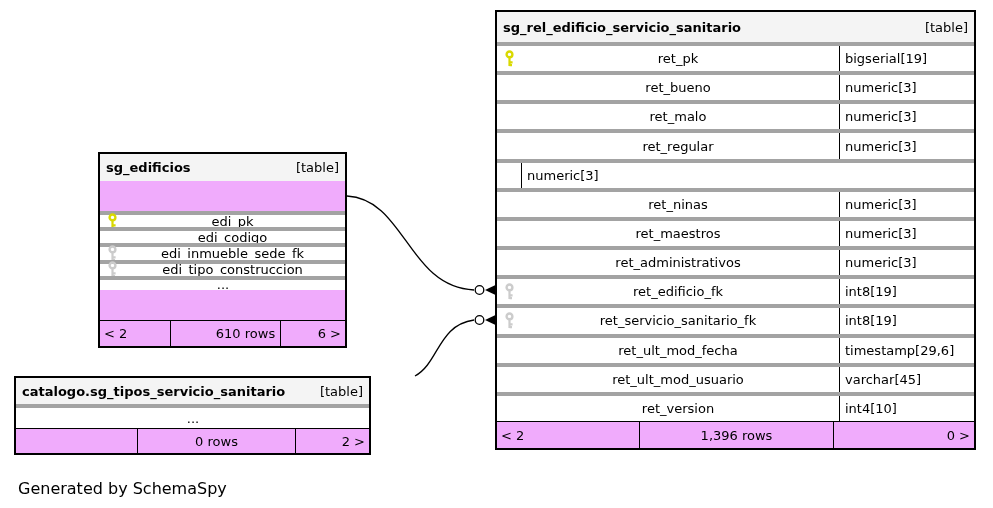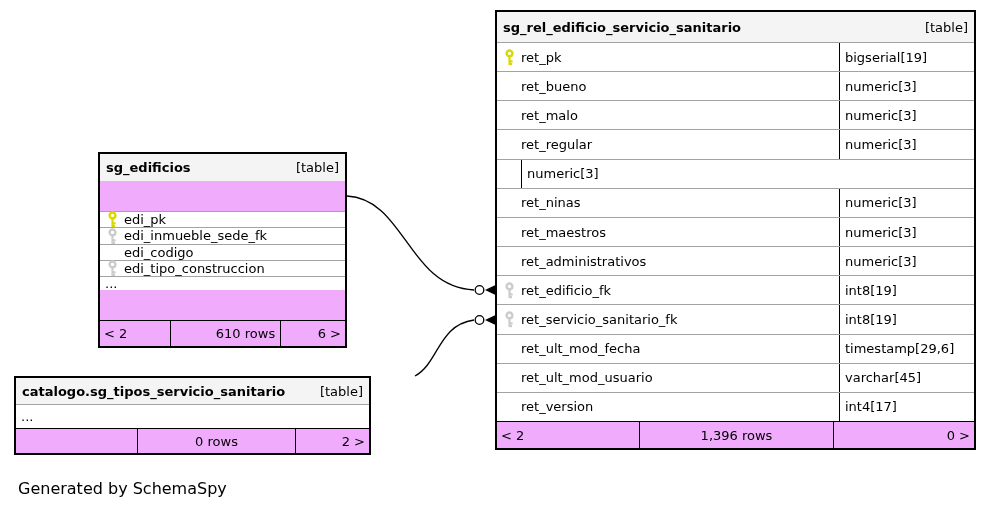--- a/index.html
+++ b/index.html
@@ -21,22 +21,23 @@
     flex:none;display:flex;justify-content:space-between;align-items:center;
     background:#f4f4f4;padding:0 6px;font-weight:bold;
   }
   .t-main .thead{height:30px;}
   .t-edificios .thead{height:27px;}
   .t-catalogo .thead{height:26px;}
   .tbadge{font-weight:normal;}
 
   .tbody{flex:1;display:flex;flex-direction:column;min-height:0;}
   .trow{
-    flex:29;display:flex;align-items:center;border-top:1px solid #a3a3a3;min-height:0;
+    flex:29;display:flex;align-items:center;border-top:4px solid #a3a3a3;min-height:0;
     background:#fff;
+    text-align:center;
   }
   .trow.ellipsis{flex:24;padding-left:5px;}
   .keyslot{flex:none;width:24px;display:flex;justify-content:center;align-items:center;}
   .namecell{flex:1;padding-right:4px;white-space:nowrap;overflow:hidden;}
   .typecell{
     flex:none;width:135px;align-self:stretch;display:flex;align-items:center;
     border-left:1px solid #000;padding:0 0 0 5px;box-sizing:border-box;white-space:nowrap;
   }
 
   .tfoot{flex:none;display:flex;border-top:1px solid #000;align-items:stretch;}
@@ -145,21 +146,21 @@
         <span class="typecell">timestamp[29,6]</span>
       </div>
       <div class="trow">
         <span class="keyslot"></span>
         <span class="namecell">ret_ult_mod_usuario</span>
         <span class="typecell">varchar[45]</span>
       </div>
       <div class="trow">
         <span class="keyslot"></span>
         <span class="namecell">ret_version</span>
-        <span class="typecell">int4[17]</span>
+        <span class="typecell">int4[10]</span>
       </div>
     </div>
   <div class="tfoot">
     <span class="fcell f-left">&lt; 2</span>
     <span class="fcell f-center">1,396 rows</span>
     <span class="fcell f-right">0 &gt;</span>
   </div>
 </div>
 
 <div class="db-table t-edificios">
@@ -171,31 +172,31 @@
       <div class="trow">
         <span class="keyslot">
           <svg width="11" height="17" viewBox="0 0 11 17">
             <circle cx="5.5" cy="4.4" r="2.9" fill="none" stroke="#d9d900" stroke-width="2.4"></circle>
             <path d="M5.5,7.2 L5.5,16 M5.5,12.3 L8.6,12.3 M5.5,15.2 L8,15.2" stroke="#d9d900" stroke-width="2.2" fill="none"></path>
           </svg>
         </span>
         <span class="namecell">edi_pk</span>
       </div>
       <div class="trow">
+        <span class="keyslot"></span>
+        <span class="namecell">edi_codigo</span>
+      </div>
+      <div class="trow">
         <span class="keyslot">
           <svg width="11" height="17" viewBox="0 0 11 17">
             <circle cx="5.5" cy="4.4" r="2.9" fill="none" stroke="#cccccc" stroke-width="2.4"></circle>
             <path d="M5.5,7.2 L5.5,16 M5.5,12.3 L8.6,12.3 M5.5,15.2 L8,15.2" stroke="#cccccc" stroke-width="2.2" fill="none"></path>
           </svg>
         </span>
         <span class="namecell">edi_inmueble_sede_fk</span>
-      </div>
-      <div class="trow">
-        <span class="keyslot"></span>
-        <span class="namecell">edi_codigo</span>
       </div>
       <div class="trow">
         <span class="keyslot">
           <svg width="11" height="17" viewBox="0 0 11 17">
             <circle cx="5.5" cy="4.4" r="2.9" fill="none" stroke="#cccccc" stroke-width="2.4"></circle>
             <path d="M5.5,7.2 L5.5,16 M5.5,12.3 L8.6,12.3 M5.5,15.2 L8,15.2" stroke="#cccccc" stroke-width="2.2" fill="none"></path>
           </svg>
         </span>
         <span class="namecell">edi_tipo_construccion</span>
       </div>

